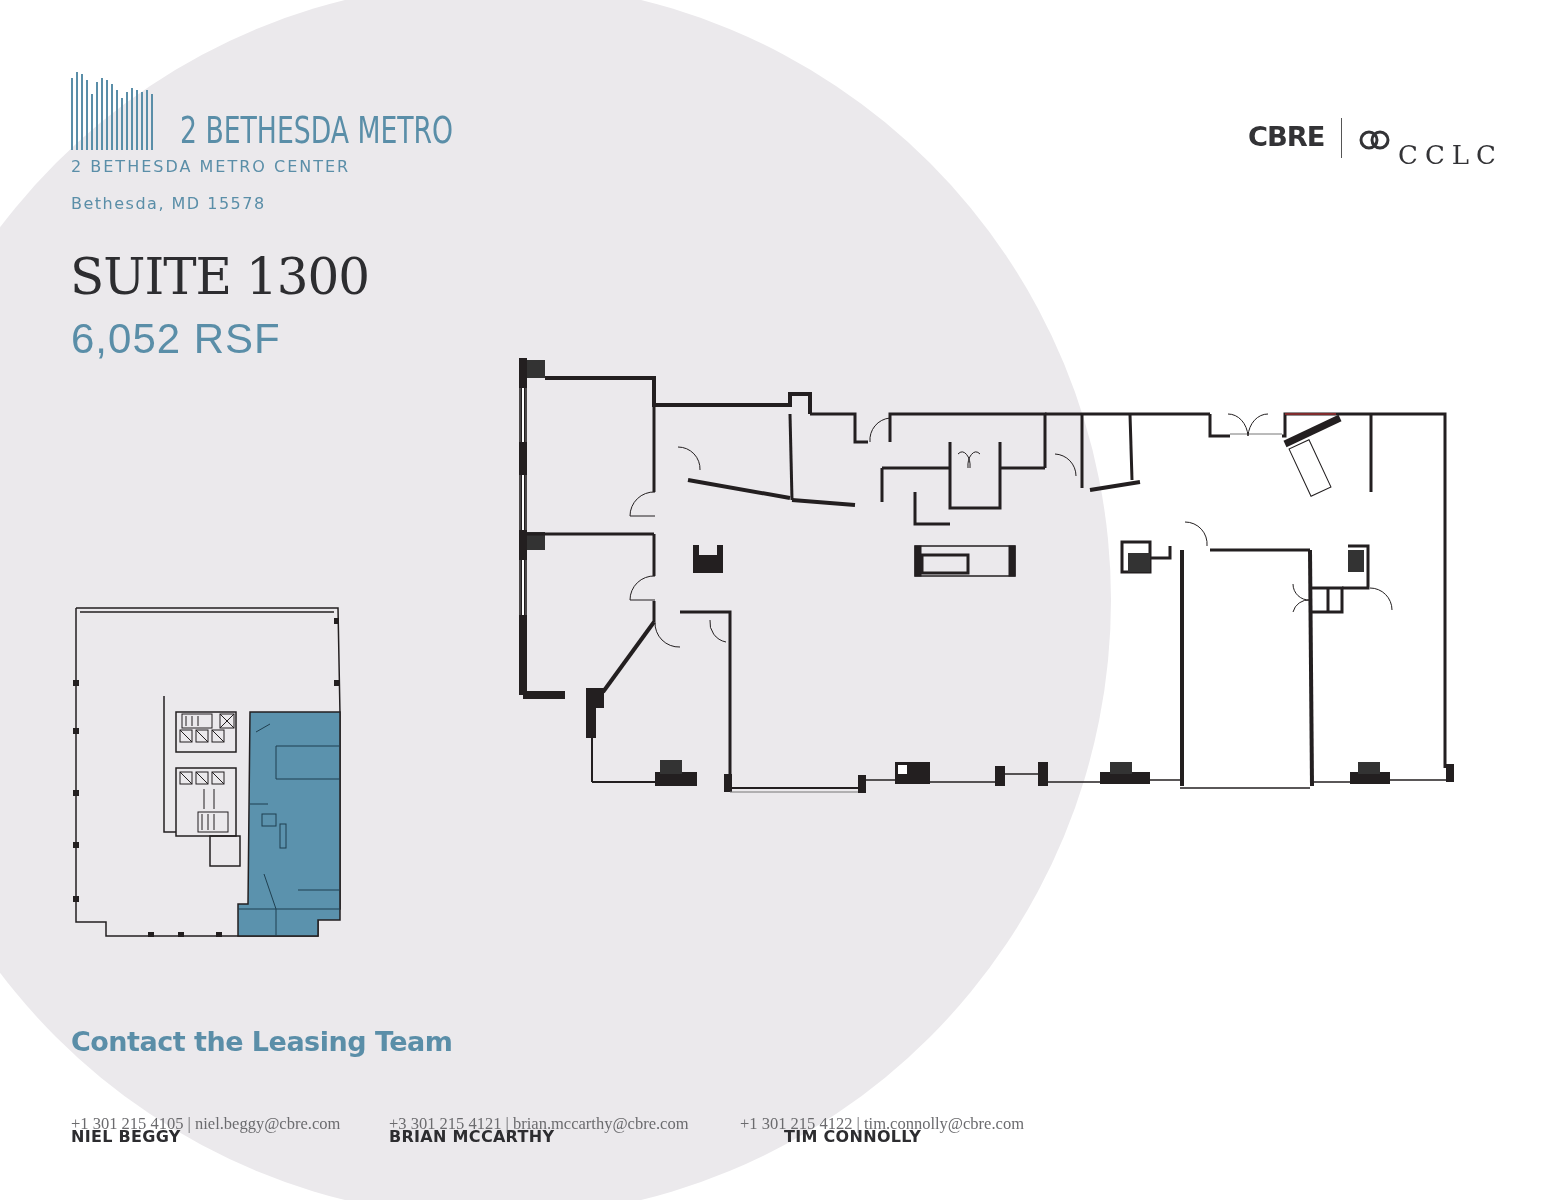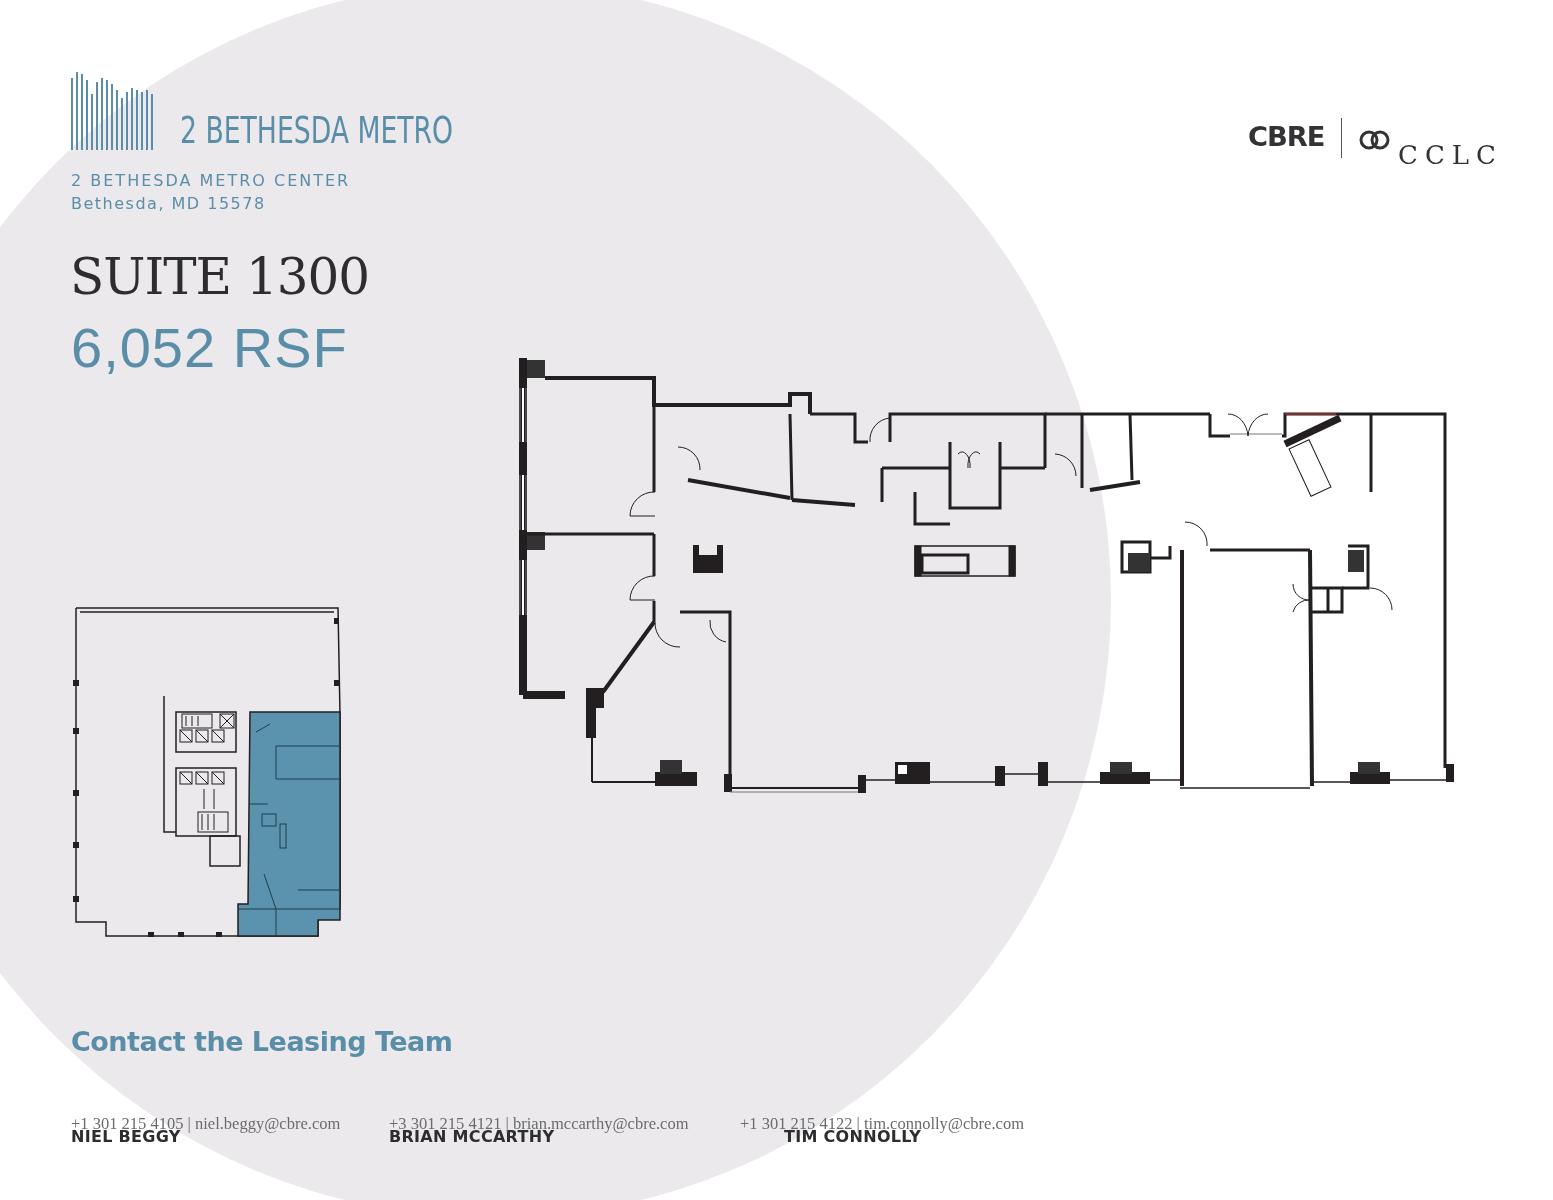--- a/index.html
+++ b/index.html
@@ -1,24 +1,24 @@
 <!DOCTYPE html>
 <html><head>
 <meta charset="utf-8">
 <style>
   html, body { margin:0; padding:0; }
   body { width:1553px; height:1200px; position:relative; overflow:hidden; background:#ffffff; font-family:"DejaVu Sans", sans-serif; }
   .bg-circle { position:absolute; left:-125px; top:-18px; width:1236px; height:1236px; border-radius:50%; background:#ebe9ec; }
   .abs { position:absolute; }
   .logo-bars { left:70px; top:70px; }
   .brand-title { left:180px; top:108px; font-family:"DejaVu Sans Condensed","DejaVu Sans", sans-serif; font-stretch:condensed; font-size:38px; color:#5a8ea8; letter-spacing:0px; transform:scaleX(0.78); transform-origin:left top; white-space:nowrap; }
-  .addr1 { left:71px; top:171px; font-size:16px; color:#5a8ea8; letter-spacing:2px; font-family:"DejaVu Sans", sans-serif; }
+  .addr1 { left:71px; top:157px; font-size:16px; color:#5a8ea8; letter-spacing:2px; font-family:"DejaVu Sans", sans-serif; }
   .addr2 { left:71px; top:194px; font-size:16px; color:#5a8ea8; letter-spacing:1.5px; font-family:"DejaVu Sans", sans-serif; }
   .suite { left:70px; top:248px; font-family:"DejaVu Serif", serif; font-size:50px; color:#2d2d30; letter-spacing:-1px; }
-  .rsf { left:71px; top:315px; font-family:"Liberation Sans", sans-serif; font-size:56px; color:#5a8ea8; letter-spacing:1px; }
+  .rsf { left:71px; top:315px; font-family:"Liberation Sans", sans-serif; font-size:42px; color:#5a8ea8; letter-spacing:1px; }
   .cbre { left:1248px; top:122px; font-family:"DejaVu Sans", sans-serif; font-weight:bold; font-size:26px; color:#333336; letter-spacing:-1px; transform:scaleX(1.05); transform-origin:left top; }
   .divider { left:1341px; top:118px; width:1px; height:40px; background:#555; }
   .cclc-icon { left:1358px; top:129px; }
   .cclc { left:1398px; top:140px; font-family:"DejaVu Serif", serif; font-size:26px; color:#333336; letter-spacing:7px; }
   .contact-title { left:71px; top:1026px; font-family:"DejaVu Sans", sans-serif; font-weight:bold; font-size:27px; color:#5a8ea8; letter-spacing:-0.5px; }
   .c-name { font-family:"DejaVu Sans", sans-serif; font-weight:bold; font-size:16px; color:#2d2d30; letter-spacing:0.3px; top:1127px; }
   .c-info { font-family:Liberation Serif, serif; font-size:16.5px; color:#6b6b6e; top:1114px; white-space:nowrap;text-align:right; }
   svg { display:block; }
 </style>
 </head>

